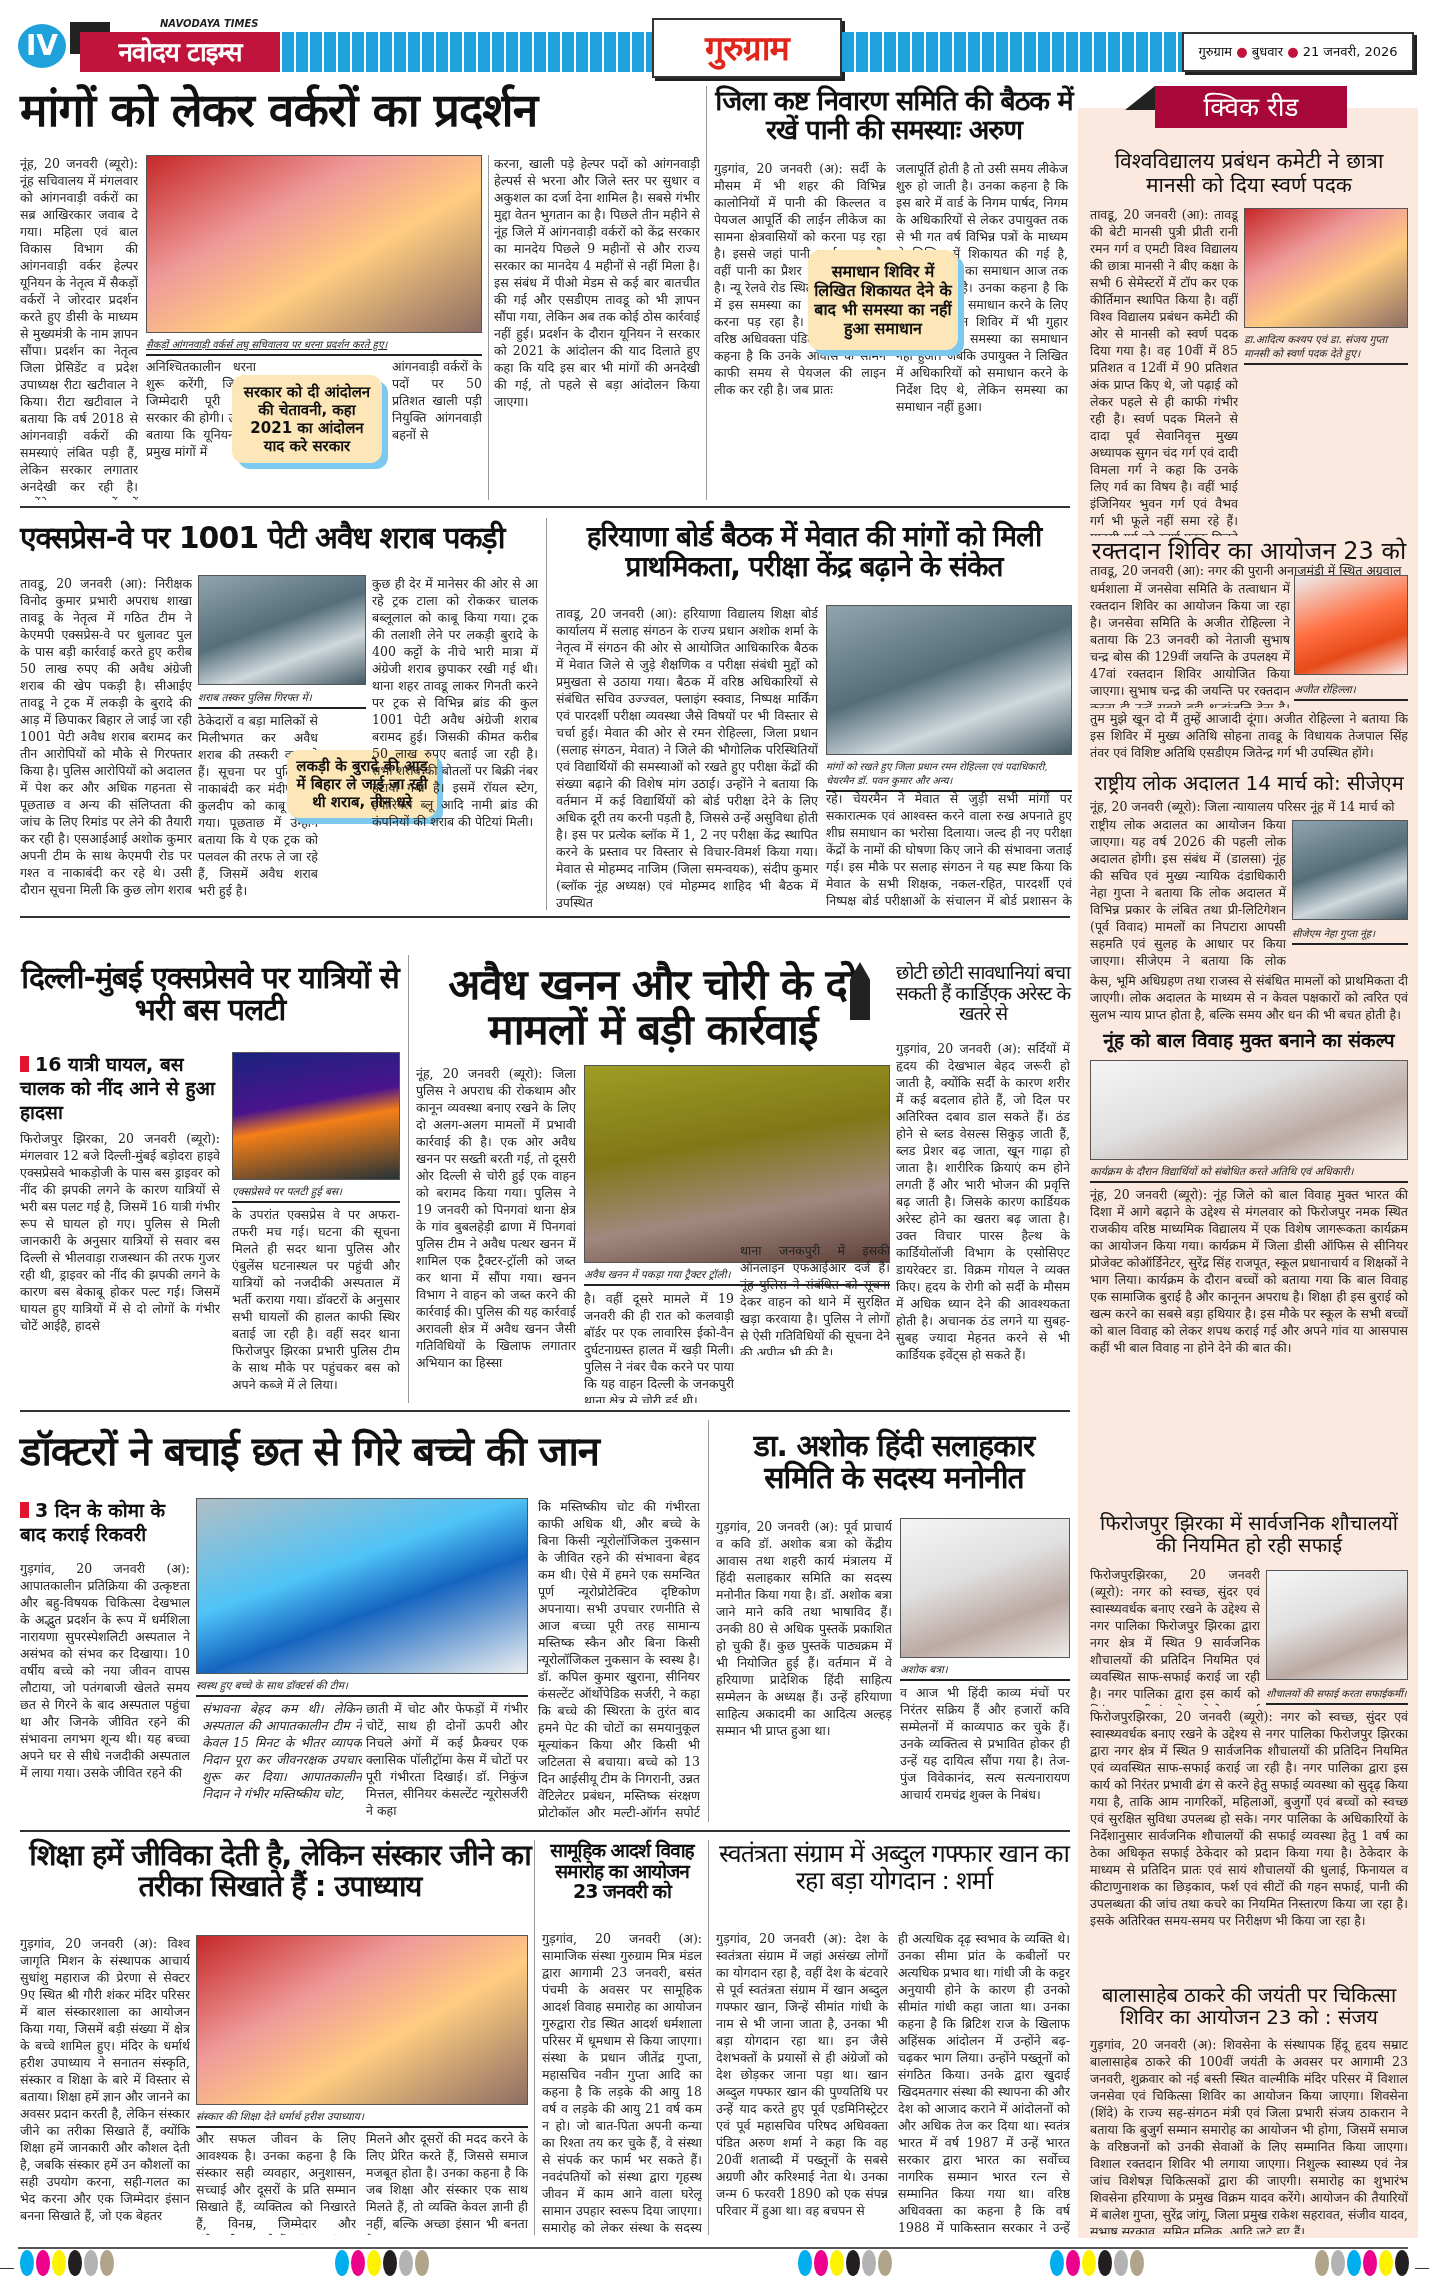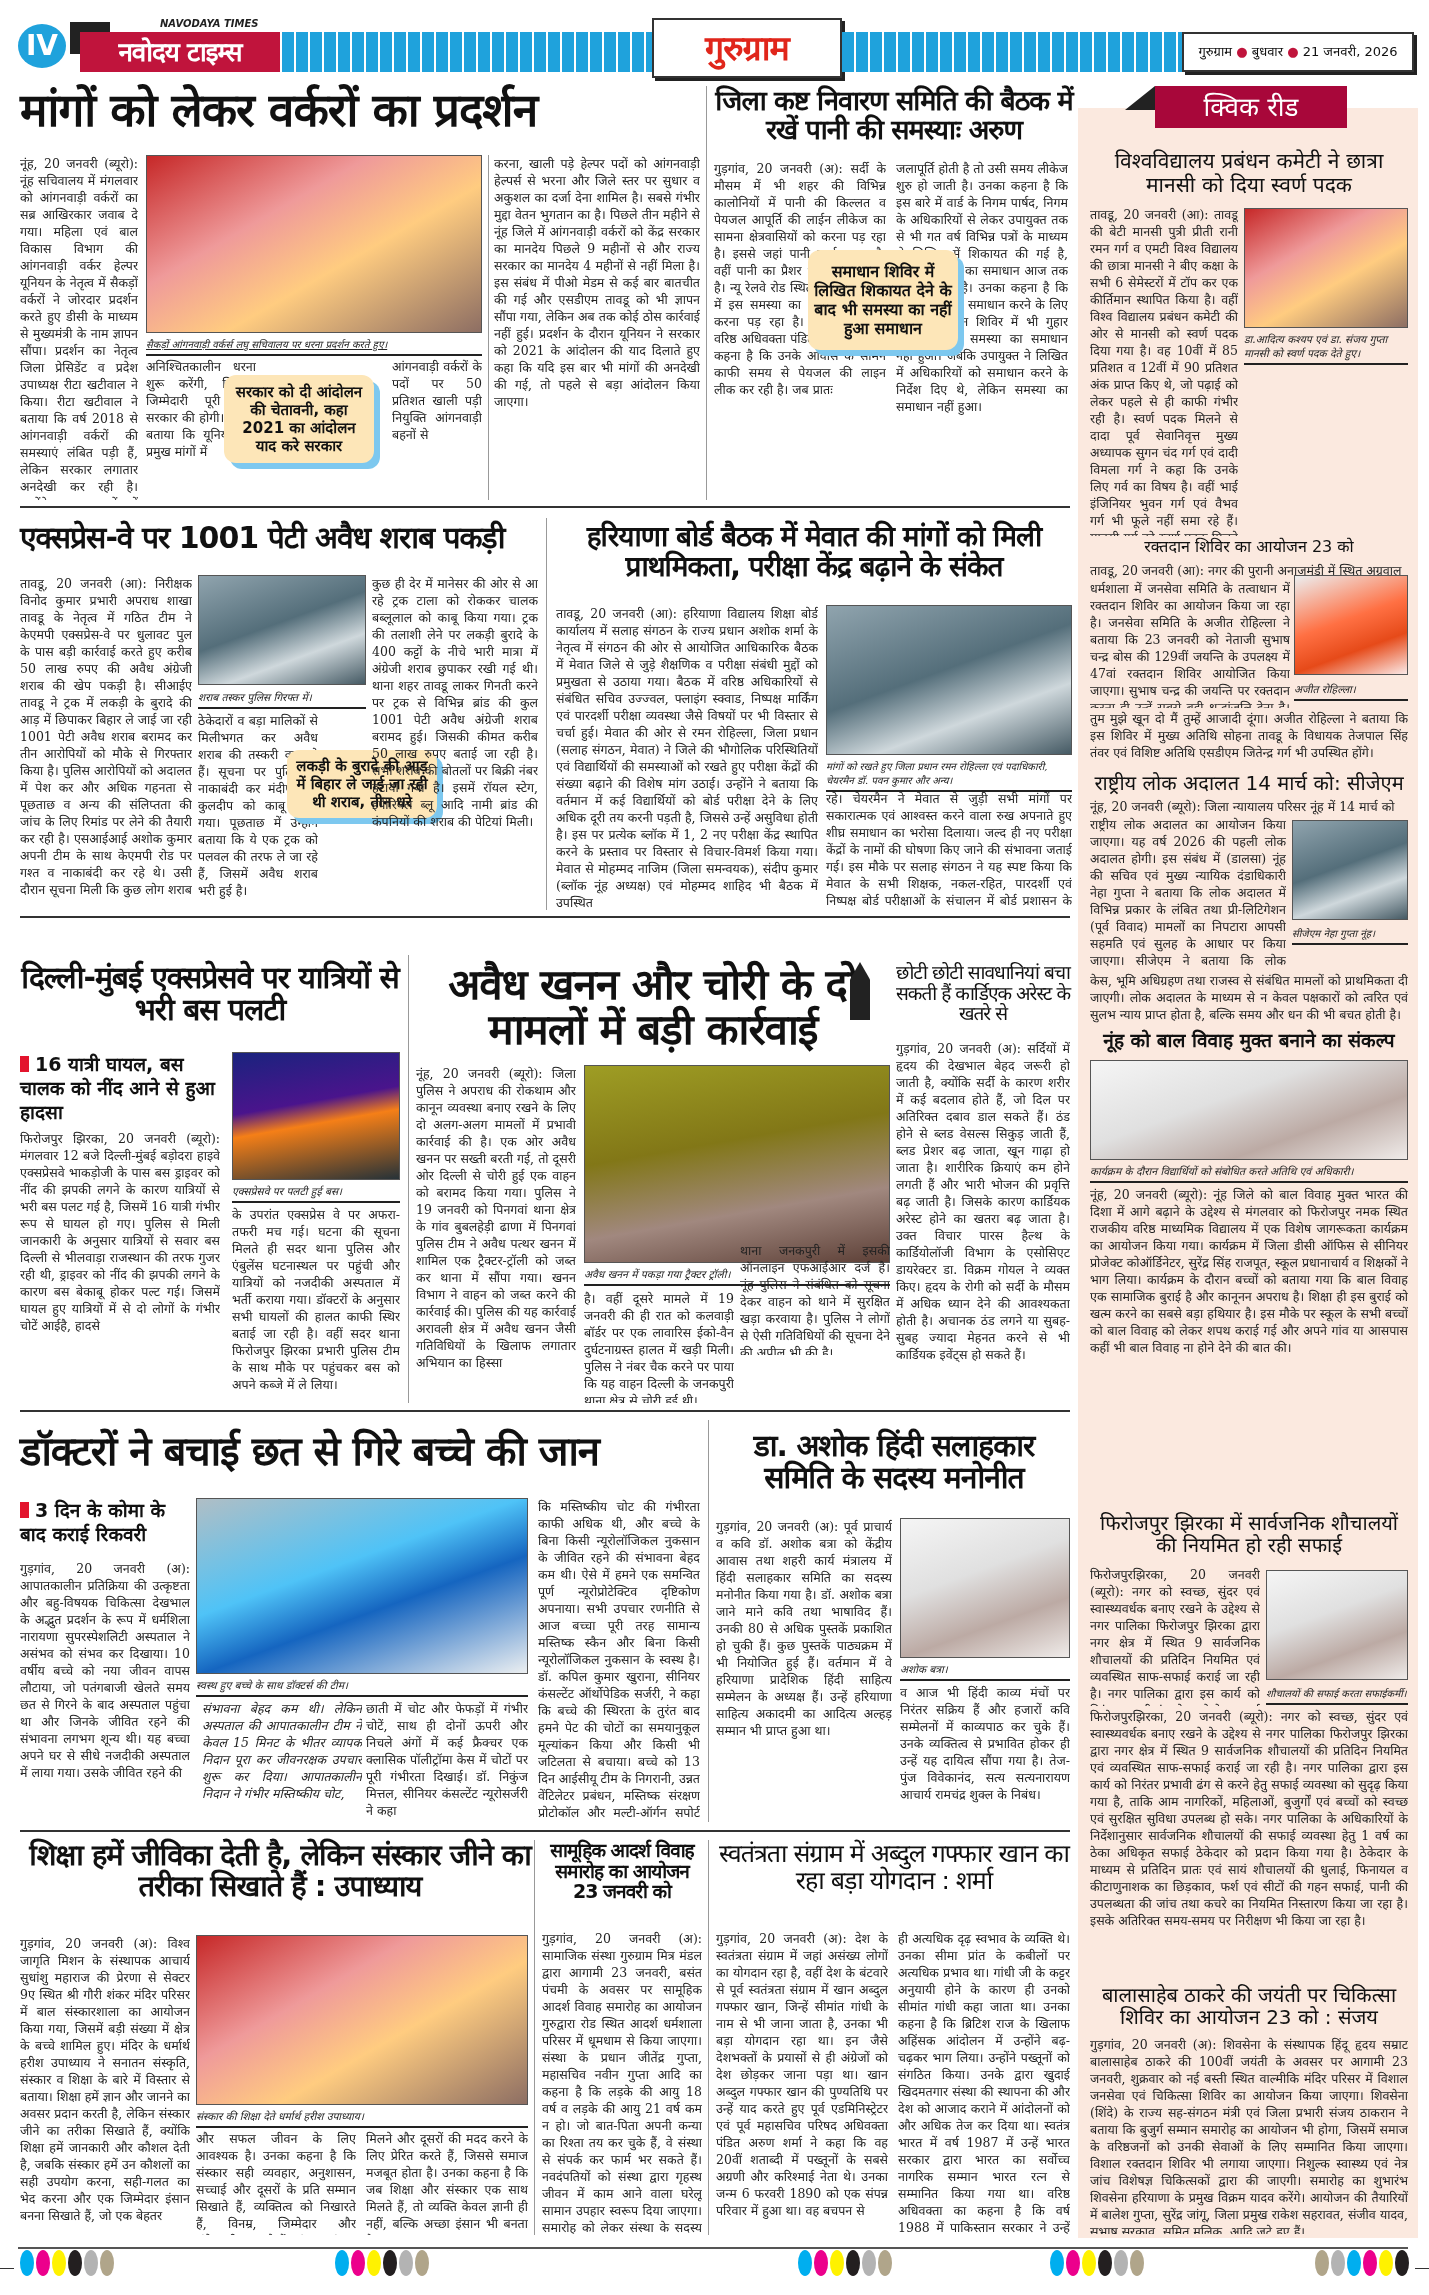--- a/index.html
+++ b/index.html
@@ -48,21 +48,21 @@
     <span style="color:#c0143c;">●</span>
     <span>21 जनवरी, 2026</span>
   </div>
 </div>
 
 <div class="abs headline" style="left:20px;top:86px;width:680px;font-size:46px;white-space:nowrap;">मांगों को लेकर वर्करों का प्रदर्शन</div>
 <div class="abs body-text" style="left:20px;top:155px;width:118px;height:345px;overflow:hidden;">नूंह, 20 जनवरी (ब्यूरो): नूंह सचिवालय में मंगलवार को आंगनवाड़ी वर्करों का सब्र आखिरकार जवाब दे गया। महिला एवं बाल विकास विभाग की आंगनवाड़ी वर्कर हेल्पर यूनियन के नेतृत्व में सैकड़ों वर्करों ने जोरदार प्रदर्शन करते हुए डीसी के माध्यम से मुख्यमंत्री के नाम ज्ञापन सौंपा। प्रदर्शन का नेतृत्व जिला प्रेसिडेंट व प्रदेश उपाध्यक्ष रीटा खटीवाल ने किया। रीटा खटीवाल ने बताया कि वर्ष 2018 से आंगनवाड़ी वर्करों की समस्याएं लंबित पड़ी हैं, लेकिन सरकार लगातार अनदेखी कर रही है। उन्होंने साफ शब्दों में चेतावनी दी कि यदि जल्द यूनियन की लंबित मांगों पर समाधान नहीं किया गया, तो आंगनवाड़ी</div>
 <div class="abs photo warm" style="left:146px;top:155px;width:336px;height:178px;"></div>
 <div class="abs caption" style="left:146px;top:335px;width:336px;font-size:10px;text-decoration:underline;">सैकड़ों आंगनवाड़ी वर्कर्स लघु सचिवालय पर धरना प्रदर्शन करते हुए।</div>
 <div class="abs body-text" style="left:146px;top:358px;width:110px;height:142px;overflow:hidden;">अनिश्चितकालीन धरना शुरू करेंगी, जिसकी जिम्मेदारी पूरी तरह सरकार की होगी। उन्होंने बताया कि यूनियन की प्रमुख मांगों में</div>
-<div class="abs pullquote" style="left:224px;top:375px;width:150px;height:88px;font-size:15px;">सरकार को दी आंदोलन की चेतावनी, कहा 2021 का आंदोलन याद करे सरकार</div>
+<div class="abs pullquote" style="left:232px;top:375px;width:150px;height:88px;font-size:15px;">सरकार को दी आंदोलन की चेतावनी, कहा 2021 का आंदोलन याद करे सरकार</div>
 <div class="abs body-text" style="left:392px;top:358px;width:90px;height:142px;overflow:hidden;">आंगनवाड़ी वर्करों के पदों पर 50 प्रतिशत खाली पड़ी नियुक्ति आंगनवाड़ी बहनों से</div>
 <div class="abs rule-v" style="left:488px;top:155px;height:345px;"></div>
 <div class="abs body-text" style="left:494px;top:155px;width:206px;height:345px;overflow:hidden;">करना, खाली पड़े हेल्पर पदों को आंगनवाड़ी हेल्पर्स से भरना और जिले स्तर पर सुधार व अकुशल का दर्जा देना शामिल है। सबसे गंभीर मुद्दा वेतन भुगतान का है। पिछले तीन महीने से नूंह जिले में आंगनवाड़ी वर्करों को केंद्र सरकार का मानदेय पिछले 9 महीनों से और राज्य सरकार का मानदेय 4 महीनों से नहीं मिला है। इस संबंध में पीओ मेडम से कई बार बातचीत की गई और एसडीएम तावडू को भी ज्ञापन सौंपा गया, लेकिन अब तक कोई ठोस कार्रवाई नहीं हुई। प्रदर्शन के दौरान यूनियन ने सरकार को 2021 के आंदोलन की याद दिलाते हुए कहा कि यदि इस बार भी मांगों की अनदेखी की गई, तो पहले से बड़ा आंदोलन किया जाएगा।</div>
 
 <div class="abs rule-v" style="left:706px;top:86px;height:414px;"></div>
 <div class="abs headline" style="left:714px;top:86px;width:360px;font-size:27px;text-align:center;">जिला कष्ट निवारण समिति की बैठक में रखें पानी की समस्याः अरुण</div>
 <div class="abs body-text" style="left:714px;top:160px;width:172px;height:340px;overflow:hidden;">गुड़गांव, 20 जनवरी (अ): सर्दी के मौसम में भी शहर की विभिन्न कालोनियों में पानी की किल्लत व पेयजल आपूर्ति की लाईन लीकेज का सामना क्षेत्रवासियों को करना पड़ रहा है। इससे जहां पानी व्यर्थ बहता है, वहीं पानी का प्रैशर भी कम हो जाता है। न्यू रेलवे रोड स्थित महावीरपुरा क्षेत्र में इस समस्या का सामना लोगों को करना पड़ रहा है। क्षेत्र के निवासी वरिष्ठ अधिवक्ता पंडित अरुण शर्मा का कहना है कि उनके आवास के सामने काफी समय से पेयजल की लाइन लीक कर रही है। जब प्रातः</div>
 <div class="abs body-text" style="left:896px;top:160px;width:172px;height:340px;overflow:hidden;">जलापूर्ति होती है तो उसी समय लीकेज शुरु हो जाती है। उनका कहना है कि इस बारे में वार्ड के निगम पार्षद, निगम के अधिकारियों से लेकर उपायुक्त तक से भी गत वर्ष विभिन्न पत्रों के माध्यम से लिखित में शिकायत की गई है, लेकिन समस्या का समाधान आज तक भी नहीं हुआ है। उनका कहना है कि इस समस्या का समाधान करने के लिए उन्होंने समाधान शिविर में भी गुहार लगाई, लेकिन समस्या का समाधान नहीं हुआ। जबकि उपायुक्त ने लिखित में अधिकारियों को समाधान करने के निर्देश दिए थे, लेकिन समस्या का समाधान नहीं हुआ।</div>
 <div class="abs pullquote" style="left:808px;top:250px;width:150px;height:100px;font-size:16px;">समाधान शिविर में लिखित शिकायत देने के बाद भी समस्या का नहीं हुआ समाधान</div>
 
@@ -144,21 +144,21 @@
 <div class="abs" style="left:1125px;top:86px;width:30px;height:24px;background:#222;clip-path:polygon(100% 0,100% 100%,0 100%);"></div>
 <div class="abs" style="left:1155px;top:86px;width:192px;height:42px;background:#a8073a;color:#fff;font-family:'DejaVu Sans',sans-serif;font-size:26px;text-align:center;line-height:42px;">
   <span>क्विक रीड</span>
 </div>
 
 <div class="abs side-head" style="left:1090px;top:150px;width:318px;font-size:21px;">विश्वविद्यालय प्रबंधन कमेटी ने छात्रा मानसी को दिया स्वर्ण पदक</div>
 <div class="abs body-text" style="left:1090px;top:206px;width:148px;height:330px;overflow:hidden;">तावडू, 20 जनवरी (आ): तावडू की बेटी मानसी पुत्री प्रीती रानी रमन गर्ग व एमटी विश्व विद्यालय की छात्रा मानसी ने बीए कक्षा के सभी 6 सेमेस्टरों में टॉप कर एक कीर्तिमान स्थापित किया है। वहीं विश्व विद्यालय प्रबंधन कमेटी की ओर से मानसी को स्वर्ण पदक दिया गया है। वह 10वीं में 85 प्रतिशत व 12वीं में 90 प्रतिशत अंक प्राप्त किए थे, जो पढ़ाई को लेकर पहले से ही काफी गंभीर रही है। स्वर्ण पदक मिलने से दादा पूर्व सेवानिवृत्त मुख्य अध्यापक सुगन चंद गर्ग एवं दादी विमला गर्ग ने कहा कि उनके लिए गर्व का विषय है। वहीं भाई इंजिनियर भुवन गर्ग एवं वैभव गर्ग भी फूले नहीं समा रहे हैं। मानसी गर्ग को स्वर्ण पदक मिलने पर सुगन चन्द गर्ग के घर बधाई देने वाले लोगों का तांता लग हुआ है।</div>
 <div class="abs photo warm" style="left:1244px;top:208px;width:164px;height:120px;"></div>
 <div class="abs caption" style="left:1244px;top:330px;width:164px;font-size:10.5px;">डा.आदित्य कश्यप एवं डा. संजय गुप्ता मानसी को स्वर्ण पदक देते हुए।</div>
 
-<div class="abs side-head" style="left:1090px;top:538px;width:318px;font-size:16px;">रक्तदान शिविर का आयोजन 23 को</div>
+<div class="abs side-head" style="left:1090px;top:538px;width:318px;font-size:24px;">रक्तदान शिविर का आयोजन 23 को</div>
 <div class="abs body-text" style="left:1090px;top:562px;width:318px;height:17px;overflow:hidden;">तावडू, 20 जनवरी (आ): नगर की पुरानी अनाजमंडी में स्थित अग्रवाल</div>
 <div class="abs body-text" style="left:1090px;top:580px;width:200px;height:128px;overflow:hidden;">धर्मशाला में जनसेवा समिति के तत्वाधान में रक्तदान शिविर का आयोजन किया जा रहा है। जनसेवा समिति के अजीत रोहिल्ला ने बताया कि 23 जनवरी को नेताजी सुभाष चन्द्र बोस की 129वीं जयन्ति के उपलक्ष्य में 47वां रक्तदान शिविर आयोजित किया जाएगा। सुभाष चन्द्र की जयन्ति पर रक्तदान करना ही उन्हें सबसे बड़ी श्रद्धांजलि देना है। जब कि आजादी से पूर्व नेताजी ने लोगों से आह्वान किया था कि</div>
 <div class="abs photo orange" style="left:1294px;top:575px;width:114px;height:100px;"></div>
 <div class="abs caption" style="left:1294px;top:680px;width:114px;font-size:10.5px;">अजीत रोहिल्ला।</div>
 <div class="abs body-text" style="left:1090px;top:710px;width:318px;height:52px;overflow:hidden;">तुम मुझे खून दो मैं तुम्हें आजादी दूंगा। अजीत रोहिल्ला ने बताया कि इस शिविर में मुख्य अतिथि सोहना तावडू के विधायक तेजपाल सिंह तंवर एवं विशिष्ट अतिथि एसडीएम जितेन्द्र गर्ग भी उपस्थित होंगे।</div>
 
 <div class="abs side-head" style="left:1090px;top:772px;width:318px;font-size:20px;">राष्ट्रीय लोक अदालत 14 मार्च को: सीजेएम</div>
 <div class="abs body-text" style="left:1090px;top:798px;width:318px;height:17px;overflow:hidden;">नूंह, 20 जनवरी (ब्यूरो): जिला न्यायालय परिसर नूंह में 14 मार्च को</div>
 <div class="abs body-text" style="left:1090px;top:816px;width:196px;height:154px;overflow:hidden;">राष्ट्रीय लोक अदालत का आयोजन किया जाएगा। यह वर्ष 2026 की पहली लोक अदालत होगी। इस संबंध में (डालसा) नूंह की सचिव एवं मुख्य न्यायिक दंडाधिकारी नेहा गुप्ता ने बताया कि लोक अदालत में विभिन्न प्रकार के लंबित तथा प्री-लिटिगेशन (पूर्व विवाद) मामलों का निपटारा आपसी सहमति एवं सुलह के आधार पर किया जाएगा। सीजेएम ने बताया कि लोक अदालत में बैंक रिकवरी, बिजली-पानी बिल, मोटर दुर्घटना क्लेम, पारिवारिक विवाद, आपराधिक मामूली</div>
 <div class="abs photo cool" style="left:1292px;top:820px;width:116px;height:100px;"></div>

